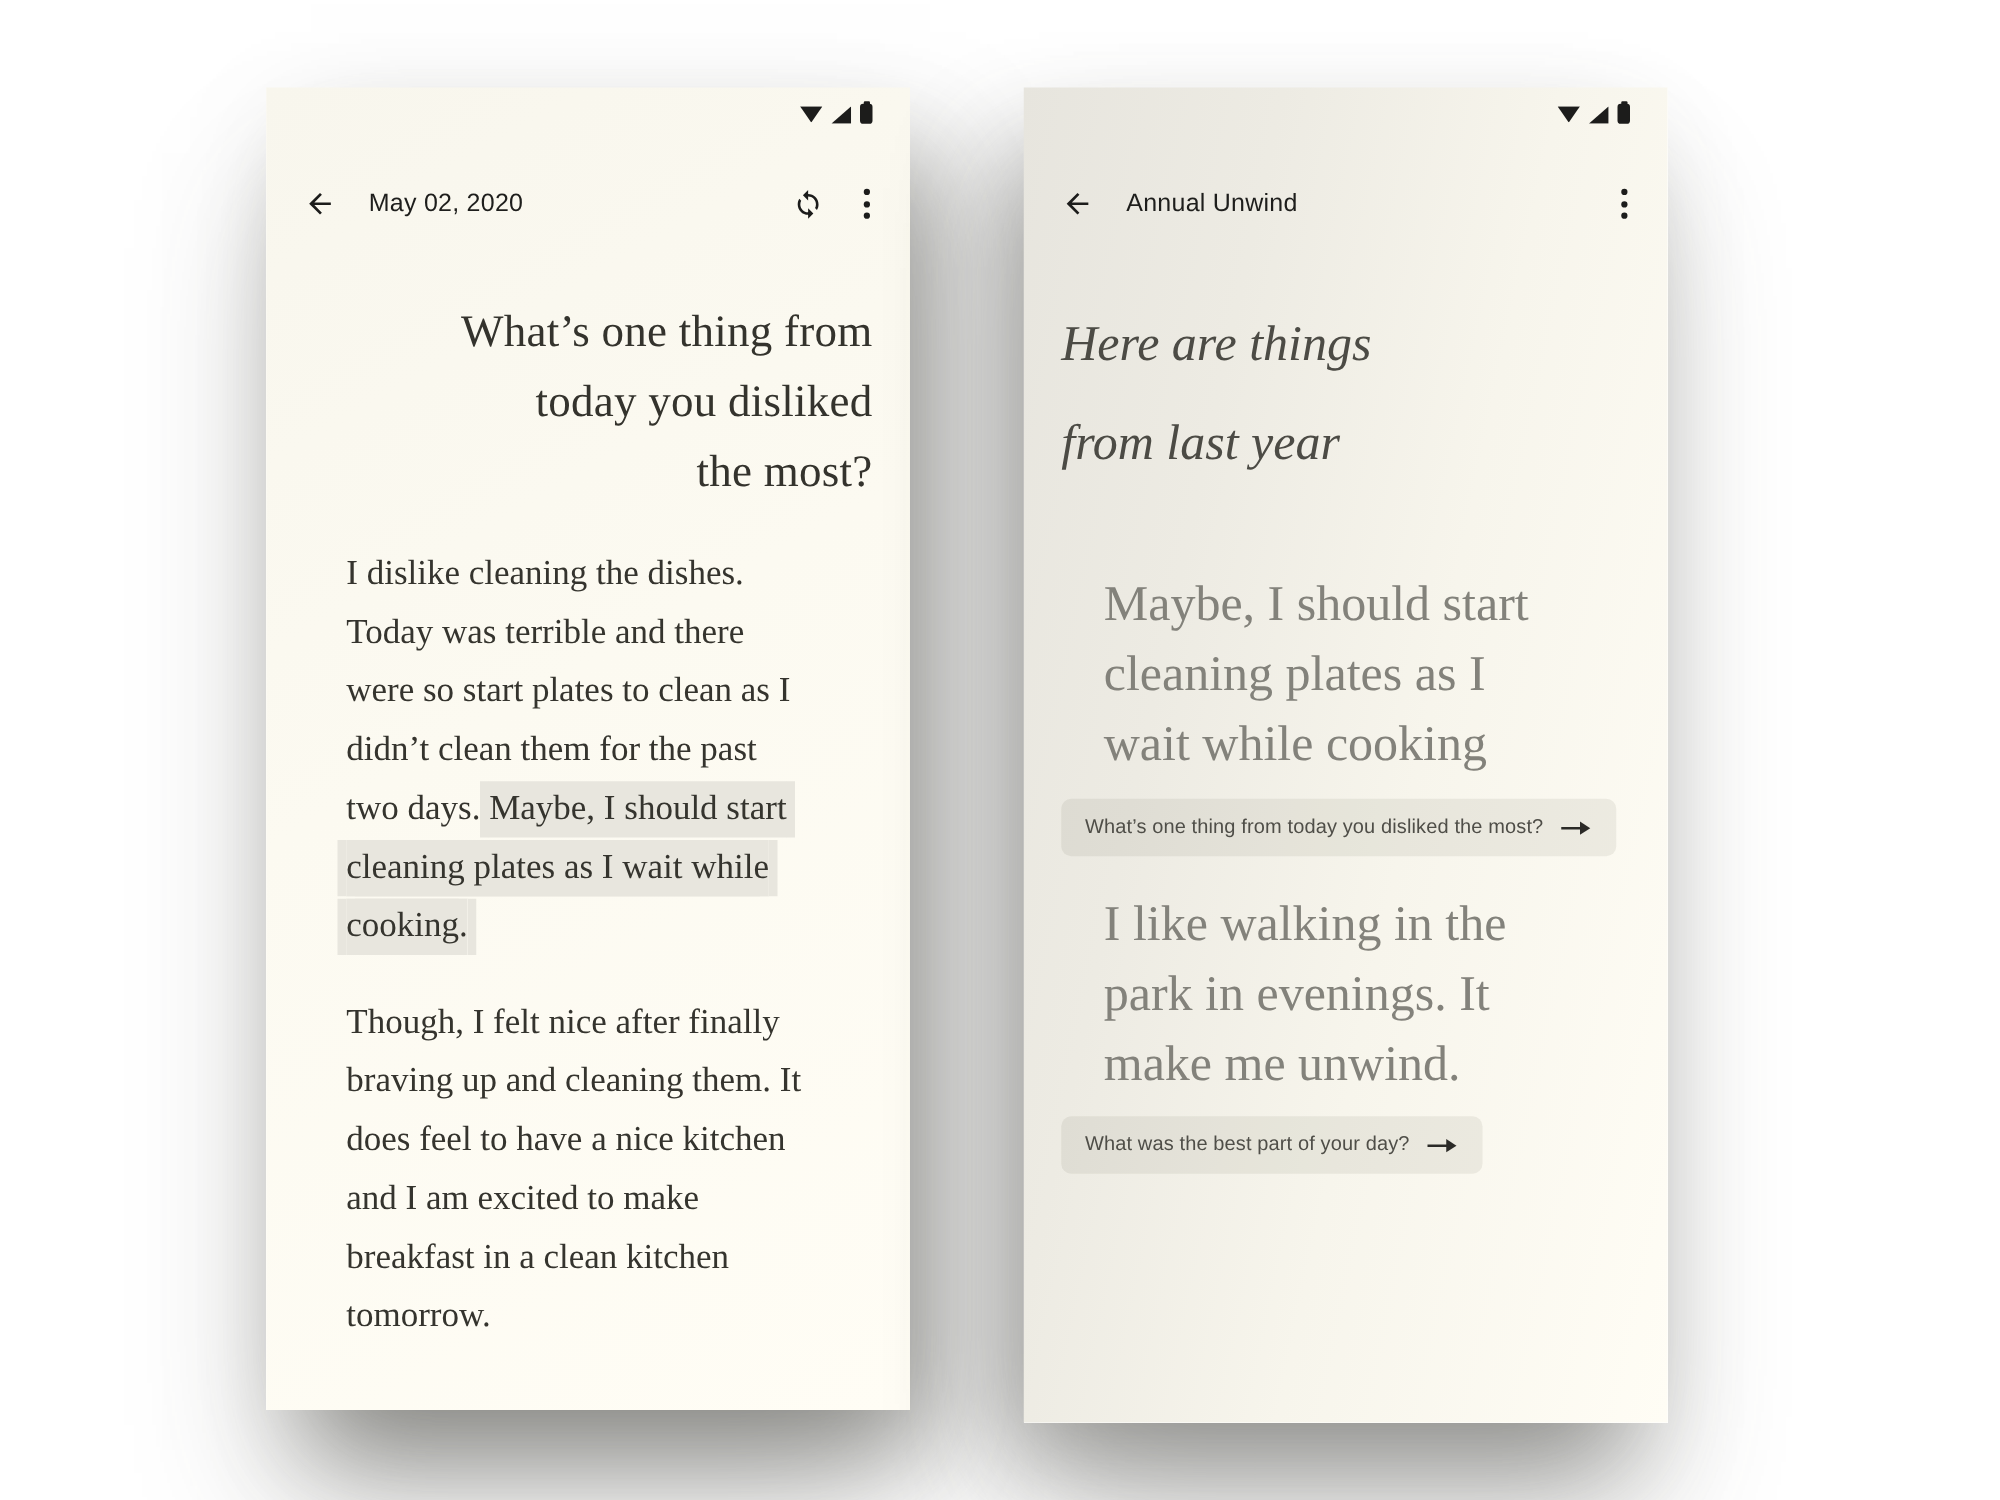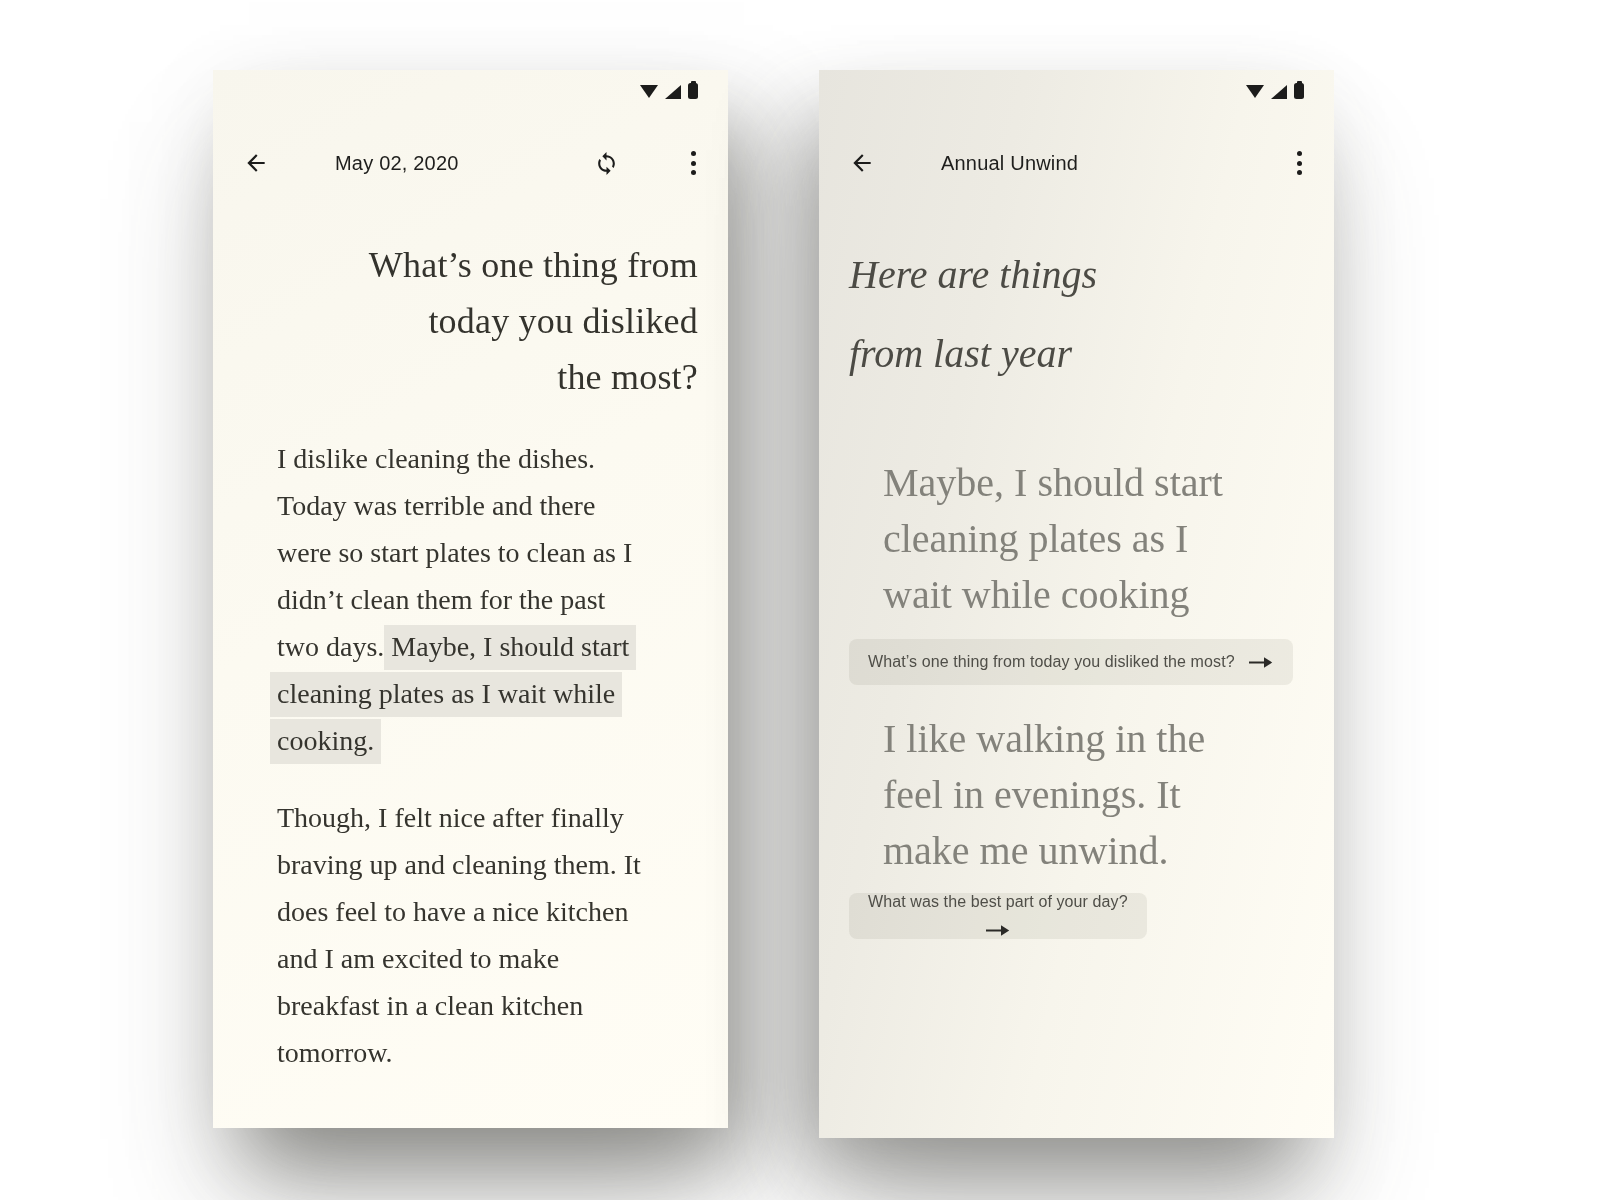--- a/index.html
+++ b/index.html
@@ -23,21 +23,21 @@
     background:linear-gradient(102deg,#e7e5de 0%,#edebe3 28%,#f7f5ec 58%,#fffdf5 100%);
     box-shadow:-26px 42px 80px -10px rgba(72,72,66,0.45),0 70px 110px -20px rgba(72,72,66,0.32);
   }
   
   .statusbar{height:17px;margin-top:12px;display:flex;justify-content:flex-end;align-items:flex-end;gap:7px;}
   .sb-wifi{width:18px;height:13px;background:#1c1c1b;clip-path:polygon(0 0,100% 0,50% 100%);margin-bottom:1px;}
   .sb-signal{width:16px;height:14px;background:#1c1c1b;clip-path:polygon(100% 0,100% 100%,0 100%);}
   .sb-battery{position:relative;width:10px;height:16px;background:#1c1c1b;border-radius:2.5px;}
   .sb-battery::before{content:"";position:absolute;top:-2px;left:2.5px;width:5px;height:3px;background:#1c1c1b;border-radius:1px;}
   
-  .appbar{margin-top:44px;height:40px;display:flex;align-items:center;gap:40px;}
+  .appbar{margin-top:44px;height:40px;display:flex;align-items:center;}
   .icon-btn{display:inline-flex;align-items:center;justify-content:center;cursor:pointer;}
   .appbar-title{font-size:20px;font-weight:500;color:#1e1e1c;letter-spacing:.2px;margin-left:26px;flex:0 0 auto;}
   .appbar-spacer{flex:1;}
   .dots{flex-direction:column;gap:4.5px;padding:4px 2px;}
   .dots i{width:5px;height:5px;border-radius:50%;background:#1c1c1b;display:block;}
   .sync{margin-right:30px;}
   
   .serif{font-family:"Liberation Serif","DejaVu Serif",serif;margin-left:34px;}
   .entry-heading{margin:54px 0 0;font-size:36px;line-height:56px;font-weight:400;color:#34332d;letter-spacing:.2px;text-align:right;}
   .entry-par{margin-top:30px;font-size:28px;line-height:47px;color:#35342e;}
@@ -45,21 +45,21 @@
   .plain:empty,.hl:empty{display:none;}
   .hl{background:#e8e6de;box-shadow:7px 0 0 #e8e6de,-7px 0 0 #e8e6de;padding:6px 0 8px;}
   .review-heading{margin:52px 0 0;font-size:40px;line-height:79px;font-weight:400;color:#4c4b45;font-style:italic;}
   .quote{font-size:40px;line-height:56px;color:#83827b;}
   .quote-1{margin-top:62px;}
   .quote-2{margin-top:26px;}
   .prompt-chip{
     margin-top:16px;height:46px;border-radius:8px;background:rgba(84,80,60,0.085);
     display:inline-flex;align-items:center;gap:13px;padding:0 19px;cursor:pointer;
   }
-  .quote-2 + .prompt-chip, .chip-2{margin-top:14px;flex-direction:column;}
+  .quote-2 + .prompt-chip, .chip-2{margin-top:14px;}
   .prompt-chip span{font-size:16px;color:#4f4e48;letter-spacing:.1px;}
   .line{display:block;}
 </style>
 </head>
 <body>
 
 <div class="stage">
 
   <section class="phone phone-left">
     <div class="statusbar">
@@ -149,21 +149,21 @@
     <div class="prompt-chip">
       <span>What’s one thing from today you disliked the most?</span>
       <svg width="26" height="13" viewBox="0 0 26 13">
           <path d="M1 6.5h17" stroke="#2b2a27" stroke-width="2"></path>
           <path d="M16 1.2 24.2 6.5 16 11.8z" fill="#2b2a27"></path>
         </svg>
     </div>
 
     <div class="serif quote quote-2">
       <span class="line">I like walking in the</span>
-      <span class="line">feel in evenings. It</span>
+      <span class="line">park in evenings. It</span>
       <span class="line">make me unwind.</span>
     </div>
     <div class="prompt-chip chip-2">
       <span>What was the best part of your day?</span>
       <svg width="26" height="13" viewBox="0 0 26 13">
           <path d="M1 6.5h17" stroke="#2b2a27" stroke-width="2"></path>
           <path d="M16 1.2 24.2 6.5 16 11.8z" fill="#2b2a27"></path>
         </svg>
     </div>
   </section>

